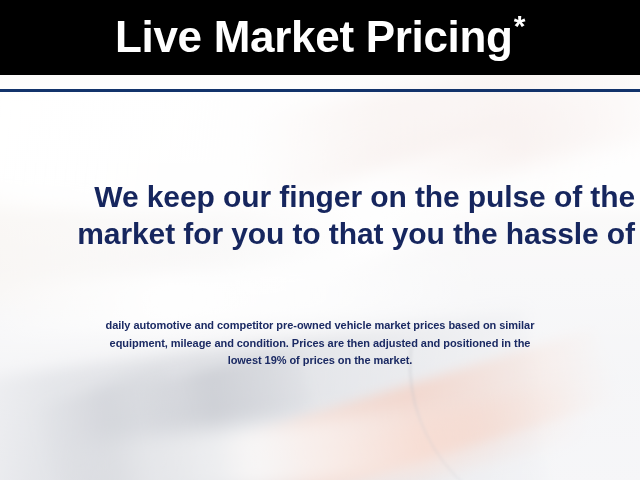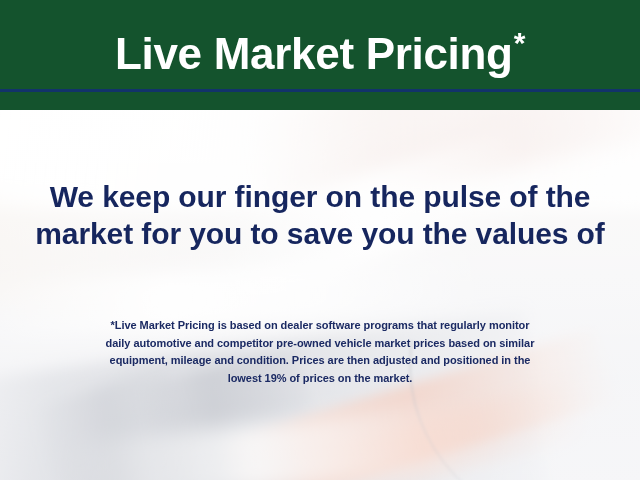--- a/index.html
+++ b/index.html
@@ -240,22 +240,22 @@
         rgba(255,255,255,0.66) 70%,
         rgba(255,255,255,0.62) 100%);
   }
 
   
   .banner {
     position: absolute;
     left: 0;
     top: 0;
     width: 100%;
-    height: 110px;
-    background: #14532d;
+    height: 75px;
+    background: #000000;
     display: flex;
     align-items: center;
     justify-content: center;
     box-sizing: border-box;
     z-index: 5;
   }
   .banner-rule {
     position: absolute;
     left: 0;
     top: 89px;
@@ -291,27 +291,27 @@
     height: 388px;
     z-index: 4;
     box-sizing: border-box;
   }
 
   .headline {
     position: absolute;
     left: 0;
     top: 86px;
     width: 100%;
-    text-align: center;
+    text-align: right;
     color: #16265e;
     font-size: 30px;
     font-weight: bold;
     line-height: 37px;
     letter-spacing: -0.1px;
-    padding: 0 22px;
+    padding: 0 5px;
     box-sizing: border-box;
   }
   .headline-line { display: block; white-space: nowrap; }
 
   .disclaimer {
     position: absolute;
     left: 0;
     top: 225px;
     width: 100%;
     text-align: center;
@@ -349,24 +349,23 @@
 
   <div class="banner">
     <h1 class="banner-title"><span>Live Market Pricing</span><span class="star">*</span></h1>
   </div>
   <div class="banner-rule"></div>
 
   <div class="content">
 
     <div class="headline">
       <span class="headline-line">We keep our finger on the pulse of the</span>
-      <span class="headline-line">market for you to save you the values of</span>
+      <span class="headline-line">market for you to that you the hassle of</span>
     </div>
 
     <div class="disclaimer">
-      <span class="disclaimer-line">*Live Market Pricing is based on dealer software programs that regularly monitor</span>
       <span class="disclaimer-line">daily automotive and competitor pre-owned vehicle market prices based on similar</span>
       <span class="disclaimer-line">equipment, mileage and condition. Prices are then adjusted and positioned in the</span>
       <span class="disclaimer-line">lowest 19% of prices on the market.</span>
     </div>
 
   </div>
 </div>
 
 </body></html>

